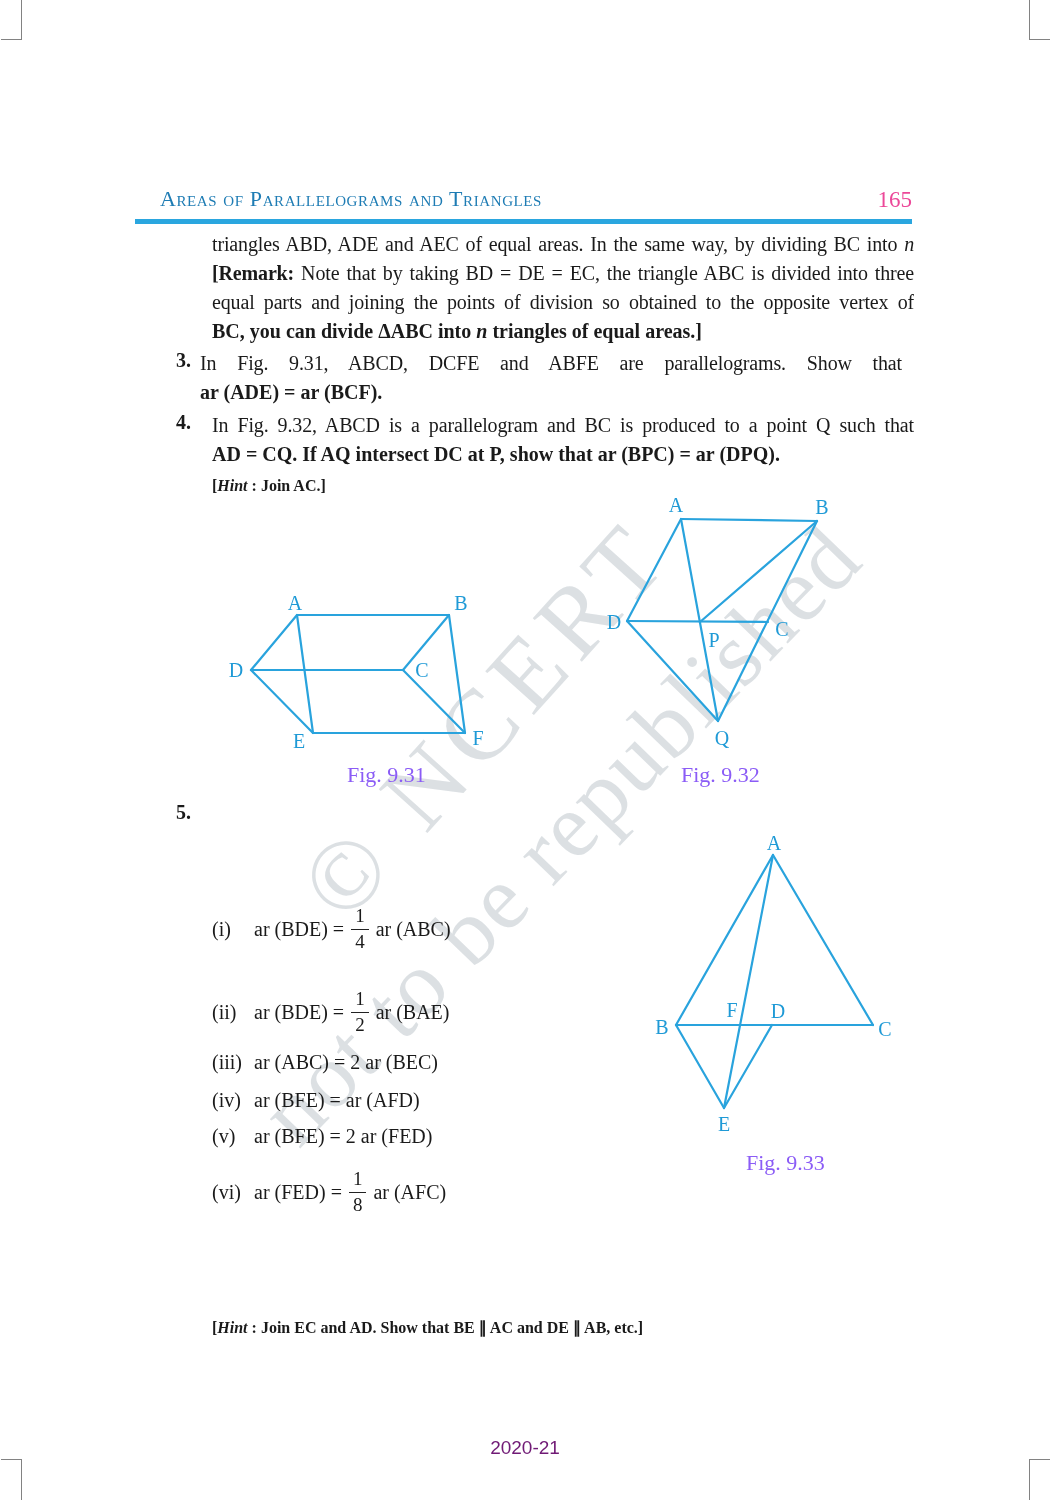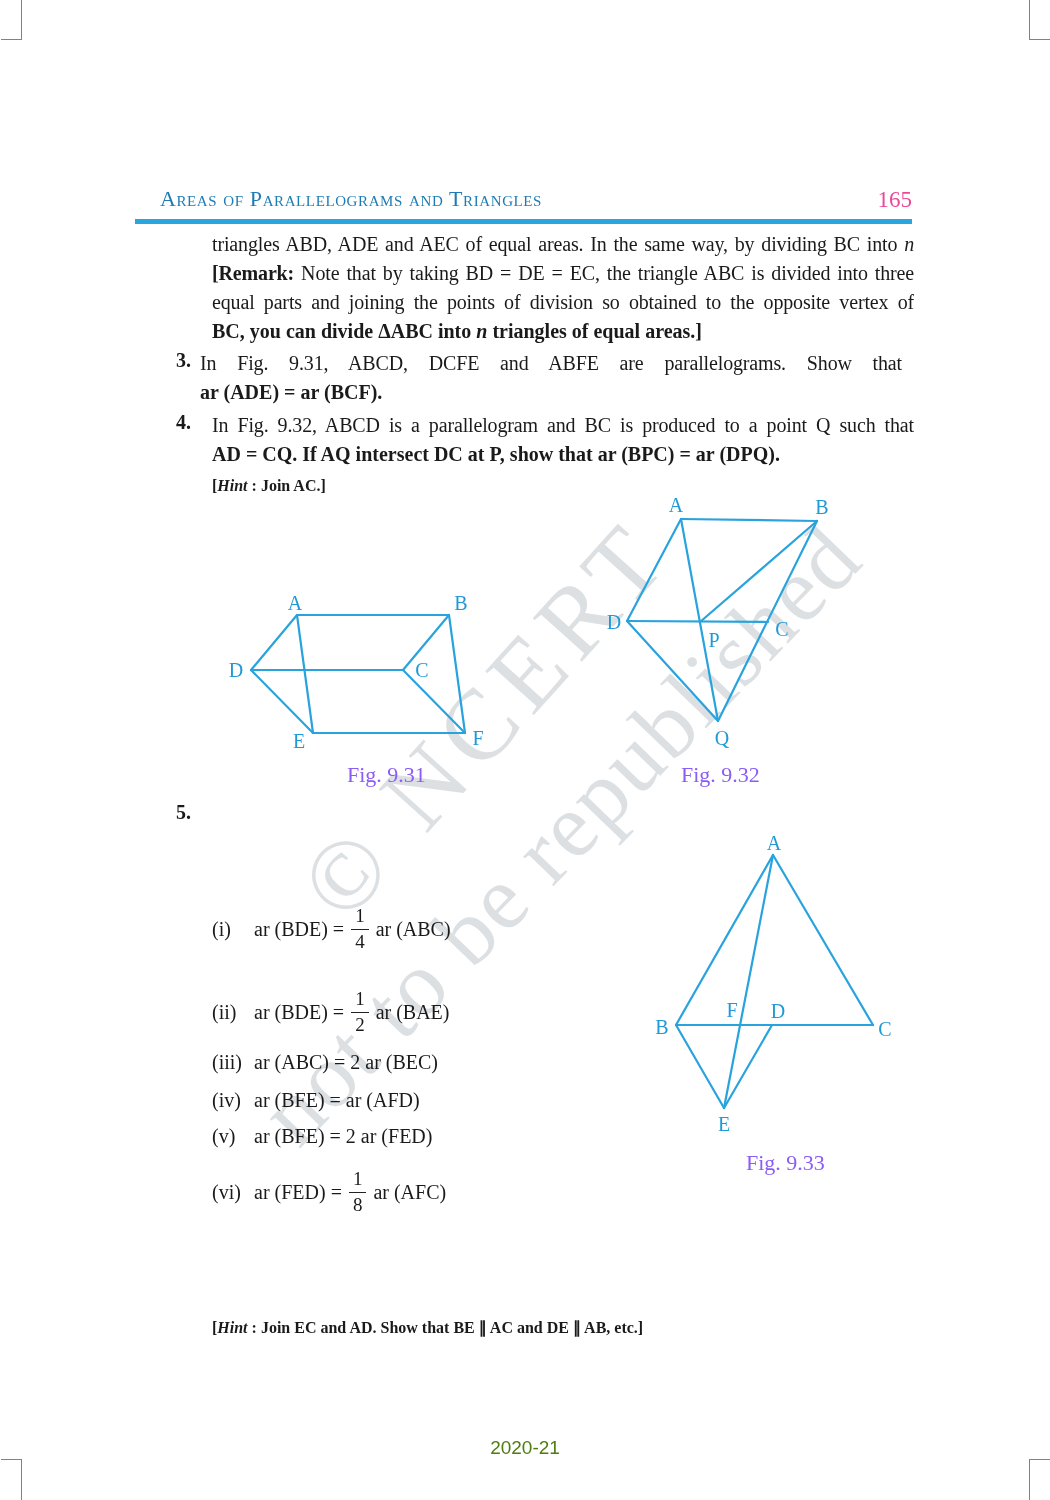--- a/index.html
+++ b/index.html
@@ -48,21 +48,21 @@
   .frac .num{display:block;padding:0 4px 2px;}
   .frac .den{display:block;border-top:1.6px solid #222;padding:2px 4px 0;}
 
   
   .fig{position:absolute;}
   .fig line{stroke:#29a3dd;stroke-width:2.2;stroke-linecap:round;}
   .fig text{font-family:"Liberation Serif",serif;font-size:20px;fill:#1f9ad6;}
   .fig-caption{position:absolute;font-size:22px;font-weight:normal;color:#8b5cf6;white-space:nowrap;}
 
   .footer{position:absolute;left:0;top:1437px;width:1050px;text-align:center;
-          font-family:"Liberation Sans",sans-serif;font-size:19px;color:#4d7c0f;}
+          font-family:"Liberation Sans",sans-serif;font-size:19px;color:#701a75;}
 </style>
 </head>
 <body>
 
 <div class="page">
 
   <div class="mark tl"></div>
   <div class="mark tr"></div>
   <div class="mark bl"></div>
   <div class="mark br"></div>

